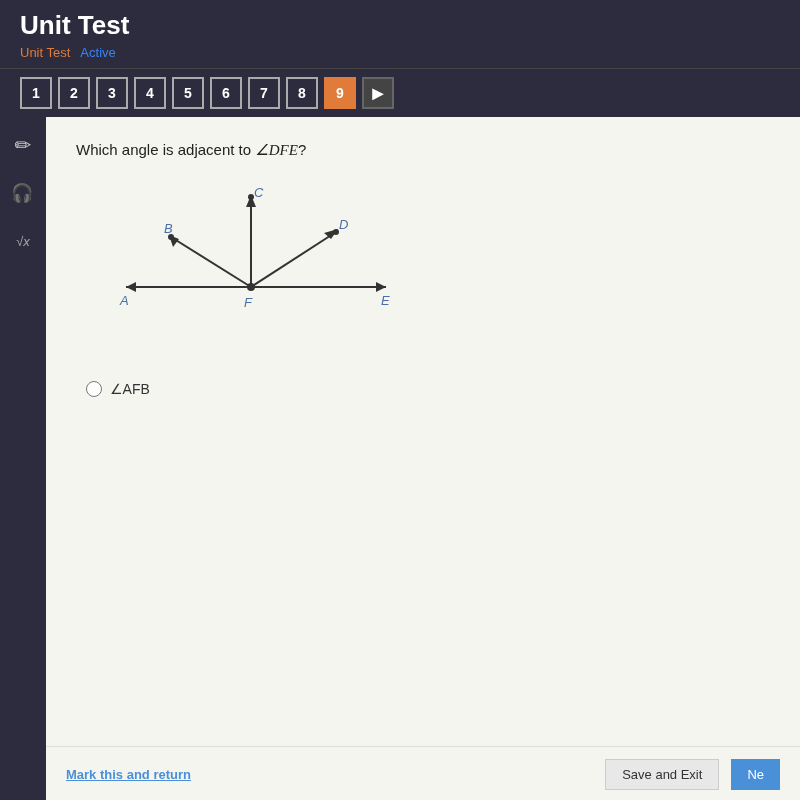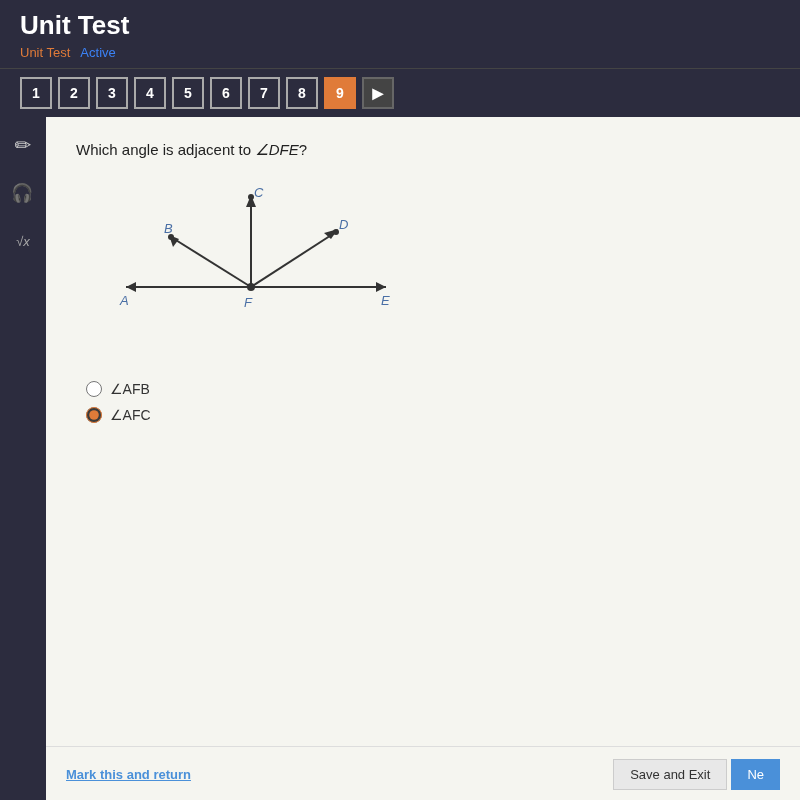--- a/index.html
+++ b/index.html
@@ -106,20 +106,21 @@
       position: relative;
     }
 
     .question-text {
       font-size: 15px;
       color: #222;
       margin-bottom: 18px;
     }
     .angle-symbol {
       font-style: italic;
+      font-family: Liberation Serif, serif;
     }
 
     
     .diagram {
       margin: 0 auto 20px 20px;
     }
 
     
     .choices {
       margin-top: 12px;
@@ -154,21 +155,21 @@
     }
     .mark-return {
       color: #4a90d9;
       font-size: 13px;
       text-decoration: underline;
       cursor: pointer;
       font-weight: bold;
     }
     .footer-btns {
       display: flex;
-      gap: 4px;
+      gap: 12px;
     }
     .btn-save {
       background: #e8e8e8;
       border: 1px solid #ccc;
       padding: 7px 16px;
       font-size: 13px;
       cursor: pointer;
       color: #333;
     }
     .btn-next {
@@ -253,24 +254,20 @@
         <text x="68" y="56" font-size="13" fill="#4a6fa5" font-style="italic">B</text>
         <text x="243" y="52" font-size="13" fill="#4a6fa5" font-style="italic">D</text>
       </svg>
     </div>
 
     <div class="choices">
       <div class="choice">
         <input type="radio" name="angle" value="afb" style="">
         <span>∠AFB</span>
       </div>
-      <div class="choice">
-        <input type="radio" name="angle" value="afc" checked="" style="">
-        <span>∠AFC</span>
-      </div>
     </div>
 
     <div class="footer">
       <a class="mark-return">Mark this and return</a>
       <div class="footer-btns">
         <button class="btn-save">Save and Exit</button>
         <button class="btn-next">Ne</button>
       </div>
     </div>
 

